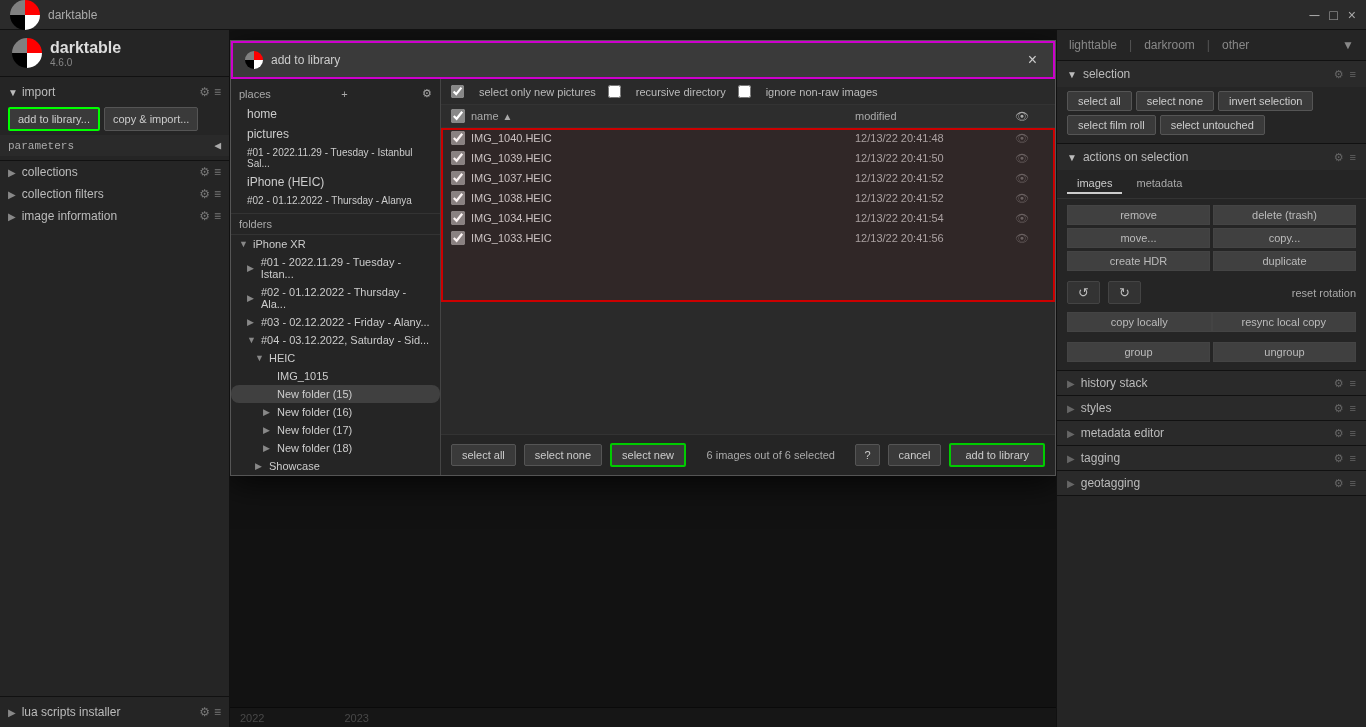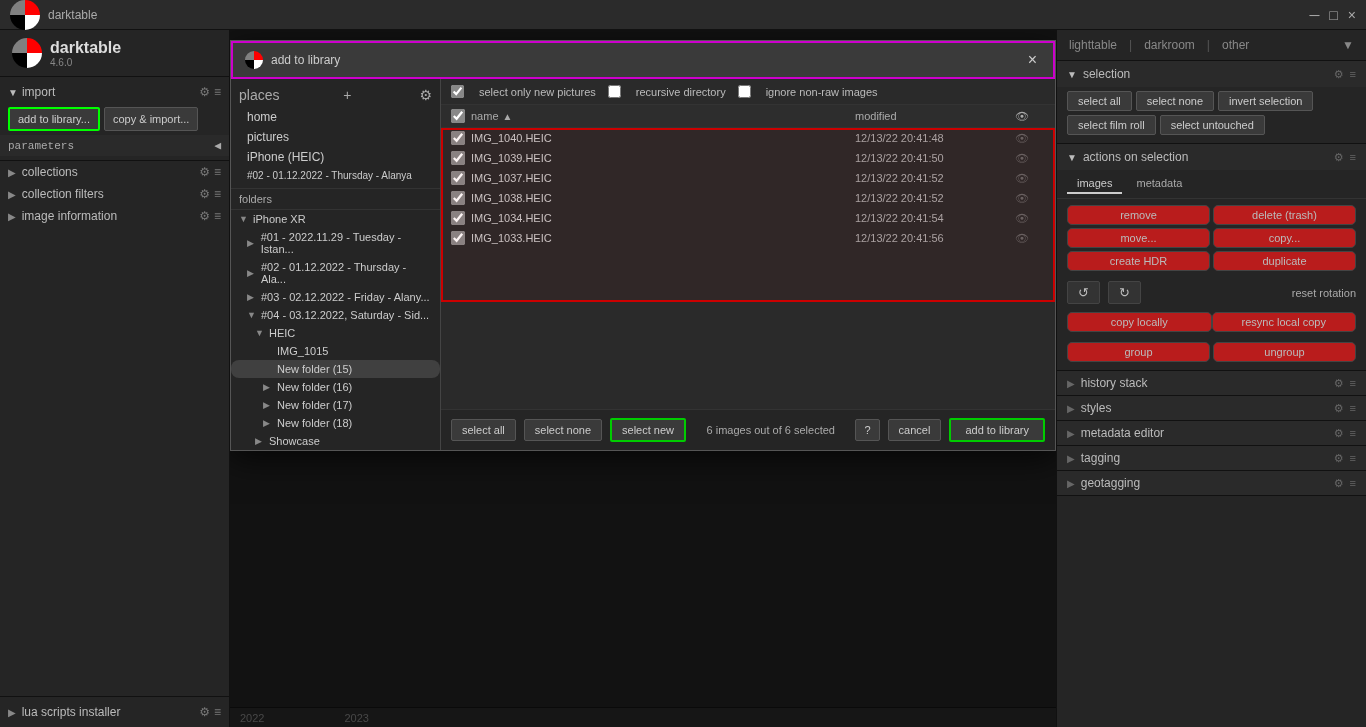--- a/index.html
+++ b/index.html
@@ -249,21 +249,21 @@
     .dialog-places {
       padding: 4px 0;
       border-bottom: 1px solid #333;
     }
     .dialog-places-header {
       display: flex;
       align-items: center;
       padding: 4px 8px;
       justify-content: space-between;
       color: #aaa;
-      font-size: 14px;
+      font-size: 11px;
     }
     .dialog-place-item {
       padding: 3px 16px;
       cursor: pointer;
       color: #ccc;
       font-size: 12px;
     }
 
     .dialog-folders-header {
       padding: 4px 8px;
@@ -510,27 +510,27 @@
       border-bottom-color: #ccc;
     }
 
     .action-buttons-grid {
       display: grid;
       grid-template-columns: 1fr 1fr;
       gap: 3px;
       padding: 6px 10px;
     }
     .action-btn {
-      background: #b91c1c;
+      background: #404040;
       border: 1px solid #444;
       color: #bbb;
       padding: 3px 8px;
       cursor: pointer;
       font-size: 11px;
-      border-radius: 5px;
+      border-radius: 0;
       text-align: center;
     }
 
     .rotation-row {
       display: flex;
       align-items: center;
       padding: 4px 10px;
       gap: 8px;
     }
     .rotation-btn {
@@ -727,20 +727,21 @@
 
           <div id="dialog-left">
             <div class="dialog-places">
               <div class="dialog-places-header">
                 <span>places</span>
                 <span>+</span>
                 <span style="margin-left:4px;">⚙</span>
               </div>
               <div class="dialog-place-item">home</div>
               <div class="dialog-place-item">pictures</div>
+              <div class="dialog-place-item" style="font-size:10px;">#01 - 2022.11.29 - Tuesday - Istanbul Sal...</div>
               <div class="dialog-place-item">iPhone (HEIC)</div>
               <div class="dialog-place-item" style="font-size:10px;">#02 - 01.12.2022 - Thursday - Alanya</div>
             </div>
 
             <div class="dialog-folders-header">
               <span>folders</span>
             </div>
 
             <div class="tree-item indent0">
               <span class="tree-arrow">▼</span>

